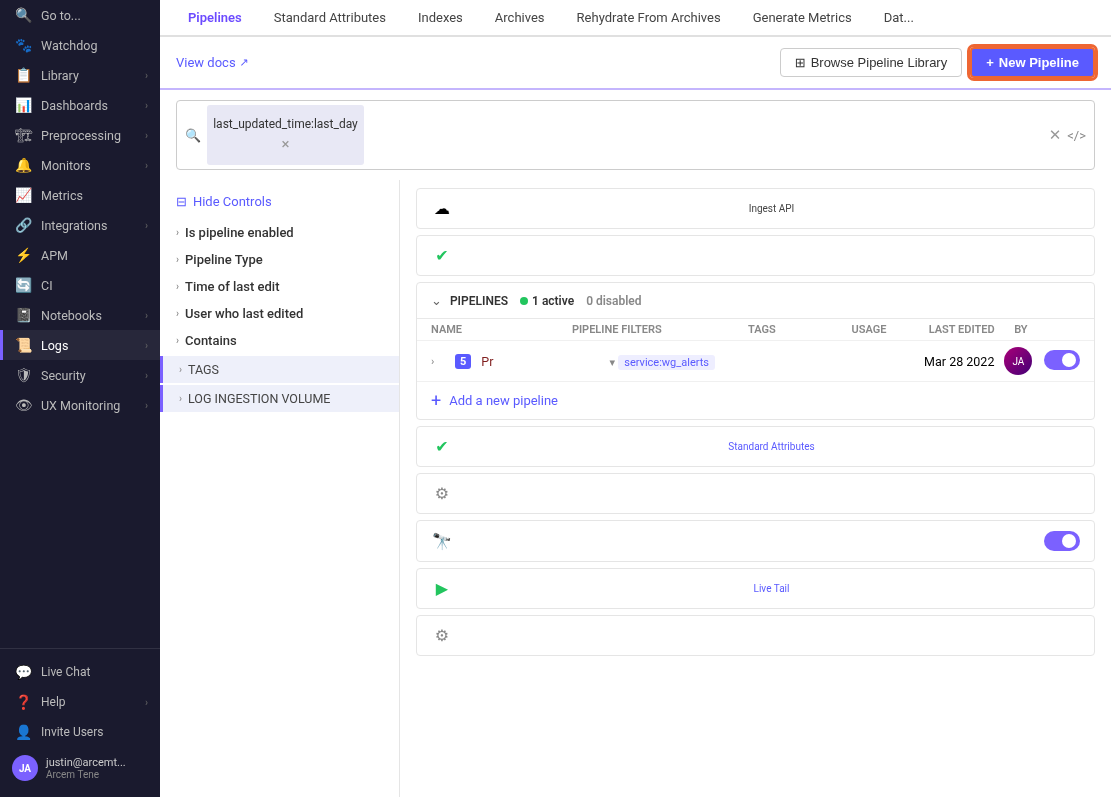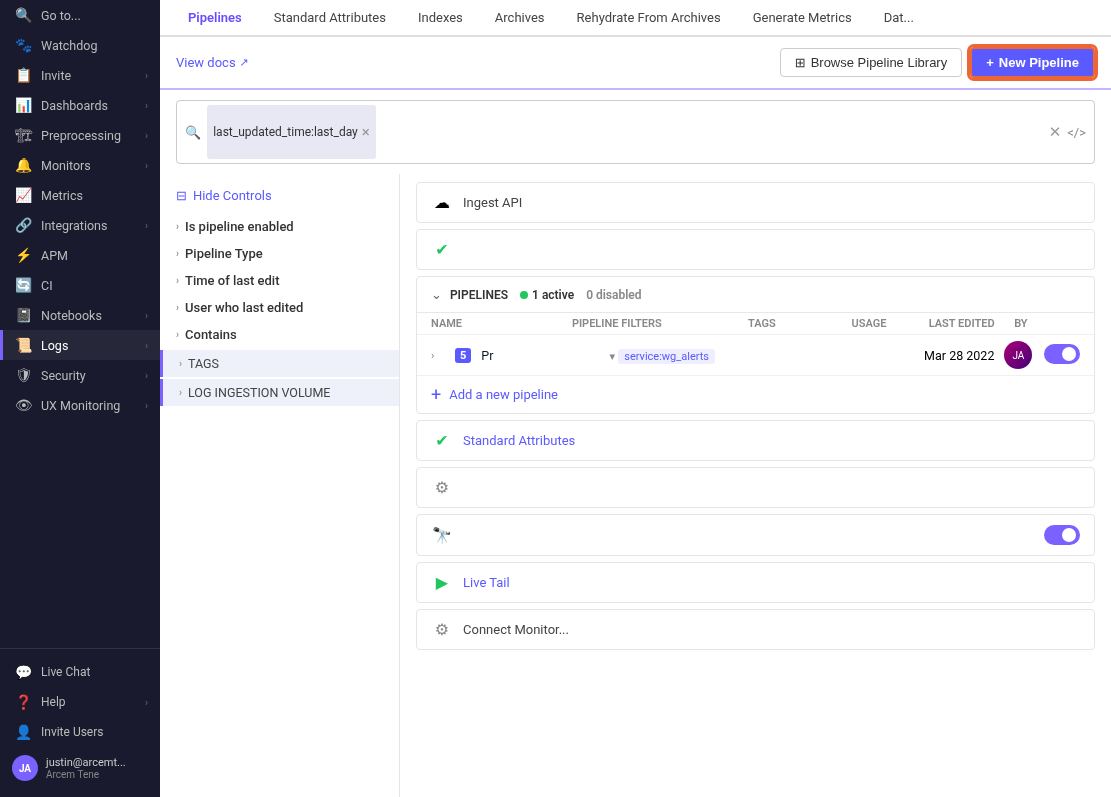--- a/index.html
+++ b/index.html
@@ -137,25 +137,26 @@
       flex-shrink: 0;
       background: #fff;
     }
     .search-bar input {
       border: none; outline: none; flex: 1; font-size: 13px; color: #333;
     }
     .search-tag {
       background: #e8e8f5;
       color: #333;
       border-radius: 3px;
-      padding: 18px 6px;
+      padding: 12px 6px;
       font-size: 12px;
       display: flex;
       align-items: center;
       gap: 4px;
+      flex-direction: column;
     }
     .search-clear { color: #999; cursor: pointer; font-size: 15px; }
     .search-code { color: #888; cursor: pointer; font-size: 13px; }
 
     
     .two-col { display: flex; flex: 1; overflow: hidden; }
 
     
     .filter-panel {
       width: 240px;
@@ -213,21 +214,21 @@
       background: #fff;
       overflow: hidden;
     }
     .pipeline-card-row {
       display: flex;
       align-items: center;
       padding: 10px 14px;
       gap: 10px;
     }
     .pipeline-icon { font-size: 16px; min-width: 22px; text-align: center; }
-    .pipeline-name { flex: 1; font-size: 13px; color: #444; }
+    .pipeline-name { flex: 1; font-size: 10px; color: #444; text-align: center; }
     .pipeline-name.link { color: #5a5aff; cursor: pointer; }
 
     
     .pipeline-expanded {
       border: 1px solid #e5e5e5;
       border-radius: 4px;
       margin-bottom: 6px;
       background: #fff;
     }
     .pipeline-expanded-header {
@@ -355,21 +356,21 @@
     <div class="sidebar-item">
       <span class="nav-icon">🔍</span>
       <span class="nav-label">Go to...</span>
     </div>
     <div class="sidebar-item">
       <span class="nav-icon">🐾</span>
       <span class="nav-label">Watchdog</span>
     </div>
     <div class="sidebar-item">
       <span class="nav-icon">📋</span>
-      <span class="nav-label">Invite</span>
+      <span class="nav-label">Library</span>
       <span class="nav-arrow">›</span>
     </div>
     <div class="sidebar-item">
       <span class="nav-icon">📊</span>
       <span class="nav-label">Dashboards</span>
       <span class="nav-arrow">›</span>
     </div>
     <div class="sidebar-item">
       <span class="nav-icon">🏗</span>
       <span class="nav-label">Preprocessing</span>
@@ -571,21 +572,21 @@
           <span class="col-tags">TAGS</span>
           <span class="col-usage">USAGE</span>
           <span class="col-edited">LAST EDITED</span>
           <span class="col-by">BY</span>
           <span class="col-toggle"></span>
         </div>
 
         <div class="pipeline-table-row">
           <span class="pipeline-expand-arrow">›</span>
           <span class="number-badge">5</span>
-          <span class="col-name" style="color:#0f172a;">Pr</span>
+          <span class="col-name" style="color:#7f1d1d;">Pr</span>
           <span class="col-filters">
             <span style="color:#888; font-size:11px;">▾</span>
             <span class="pill-tag">service:wg_alerts</span>
           </span>
           <span class="col-tags"></span>
           <span class="col-usage"></span>
           <span class="col-edited">Mar 28 2022</span>
           <span class="col-by">
             <div class="avatar-img">JA</div>
           </span>
@@ -630,19 +631,18 @@
       <div class="pipeline-card">
         <div class="pipeline-card-row">
           <span class="pipeline-icon" style="color:#22c55e;">▶</span>
           <span class="pipeline-name link">Live Tail</span>
         </div>
       </div>
 
       <div class="pipeline-card">
         <div class="pipeline-card-row">
           <span class="pipeline-icon" style="color:#888;">⚙</span>
-          <span class="pipeline-name">Connect Monitor...</span>
         </div>
       </div>
 
     </div>
   </div>
 </div>
 
 </body></html>

